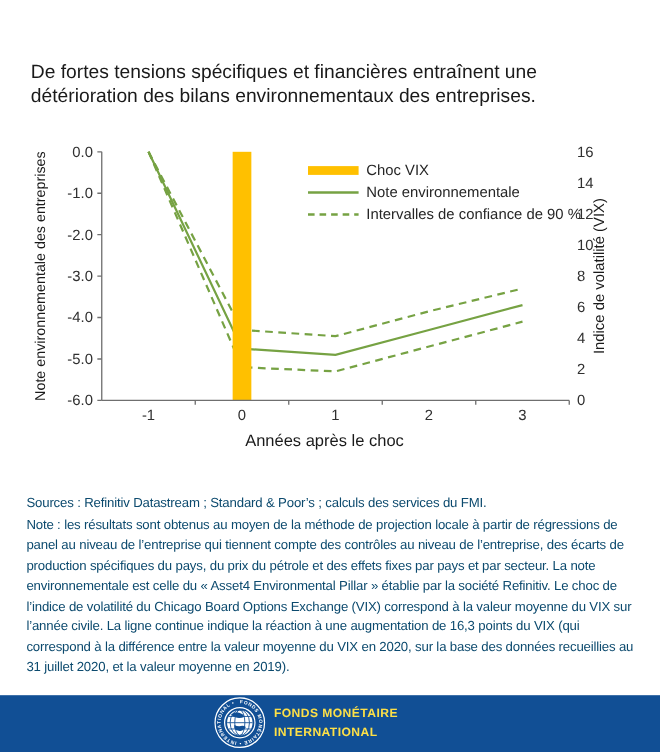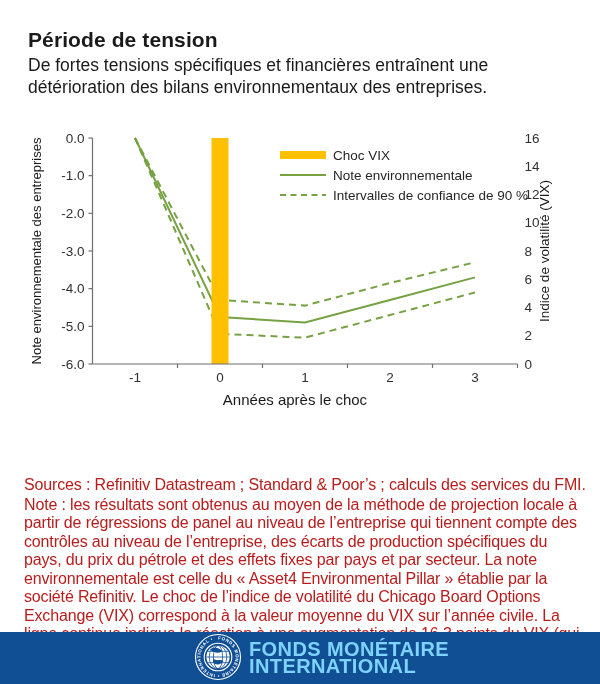--- a/index.html
+++ b/index.html
@@ -2,34 +2,33 @@
 <html><head>
 <meta charset="utf-8">
 <style>
   html,body{margin:0;padding:0;background:#ffffff;}
   .page{position:relative;width:600px;height:684px;background:#ffffff;overflow:hidden;
         font-family:"Liberation Sans",sans-serif;color:#1a1a1a;}
   .title{position:absolute;left:28px;top:28px;font-size:21px;font-weight:bold;letter-spacing:.1px;}
   .subtitle{position:absolute;left:28px;top:54px;width:548px;font-size:17.5px;line-height:22px;
             white-space:pre-line;}
   #chart-svg{position:absolute;left:0;top:118px;}
-  .notes{position:absolute;left:24px;top:448px;width:562px;font-size:16px;line-height:18.5px;
-         letter-spacing:-0.15px;color:#b91c1c;margin-top:28px;}
+  .notes{position:absolute;left:24px;top:448px;width:562px;font-size:12px;line-height:18.5px;
+         letter-spacing:-0.15px;color:#0c4a6e;}
   .notes .sources{margin:0 0 1px 0;}
   .notes .note{margin:0;}
   .footer{position:absolute;left:0;top:632px;width:600px;height:52px;background:#114f95;}
   .footer .logo{position:absolute;left:192px;top:-1px;width:52px;height:52px;}
-  .org{position:absolute;left:249px;top:9px;color:#7dd3fc;font-weight:bold;font-size:20px;
+  .org{position:absolute;left:249px;top:9px;color:#fde047;font-weight:bold;font-size:11px;
        line-height:16.5px;letter-spacing:.4px;white-space:pre-line;}
 </style>
 </head>
 <body>
 
 <div class="page">
-  <div class="title">Période de tension</div>
   <div class="subtitle">De fortes tensions spécifiques et financières entraînent une
 détérioration des bilans environnementaux des entreprises.</div>
 
   <svg id="chart-svg" width="600" height="316" xmlns="http://www.w3.org/2000/svg">
       <polyline points="135,20 220,198.91666666666666 305,204.5666666666667 390,181.96666666666667 475,159.36666666666667" fill="none" stroke="#76A243" stroke-width="2"></polyline>
       <polyline points="135,20 220,181.96666666666667 305,187.61666666666667 390,165.01666666666668 475,144.29999999999998" fill="none" stroke="#76A243" stroke-width="2" stroke-dasharray="7 5"></polyline>
       <polyline points="135,20 220,215.86666666666667 305,219.63333333333333 390,197.03333333333333 475,174.4333333333333" fill="none" stroke="#76A243" stroke-width="2" stroke-dasharray="7 5"></polyline>
       <rect x="211.5" y="20" width="17" height="226" fill="#FFC000"></rect>
       <g stroke="#6f6f6f" stroke-width="1.2">
         <line x1="92.5" y1="20" x2="92.5" y2="246"></line>

